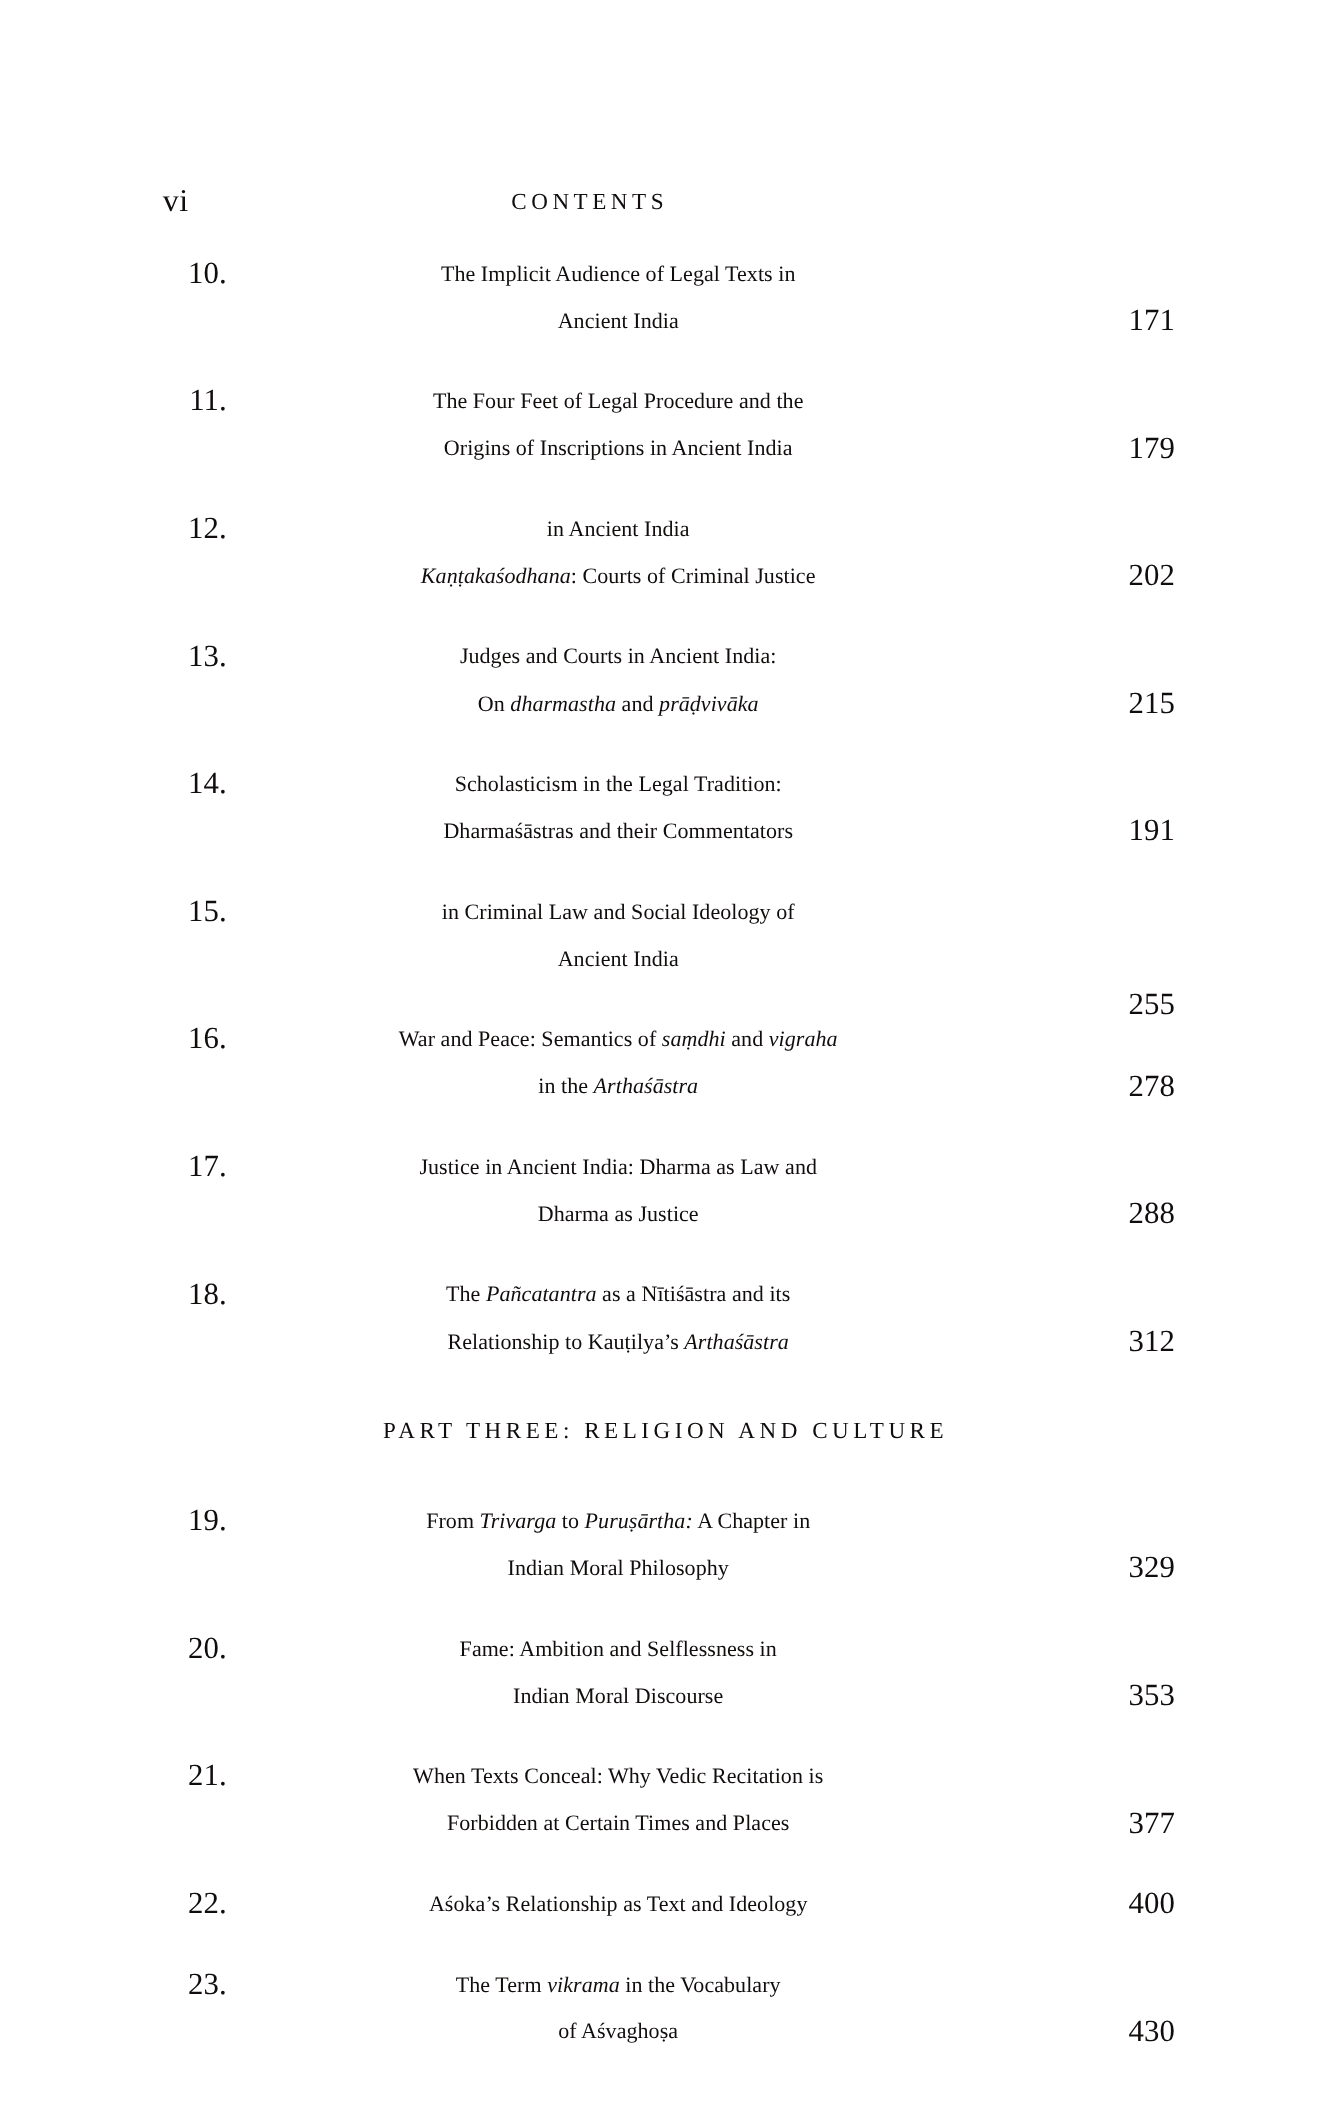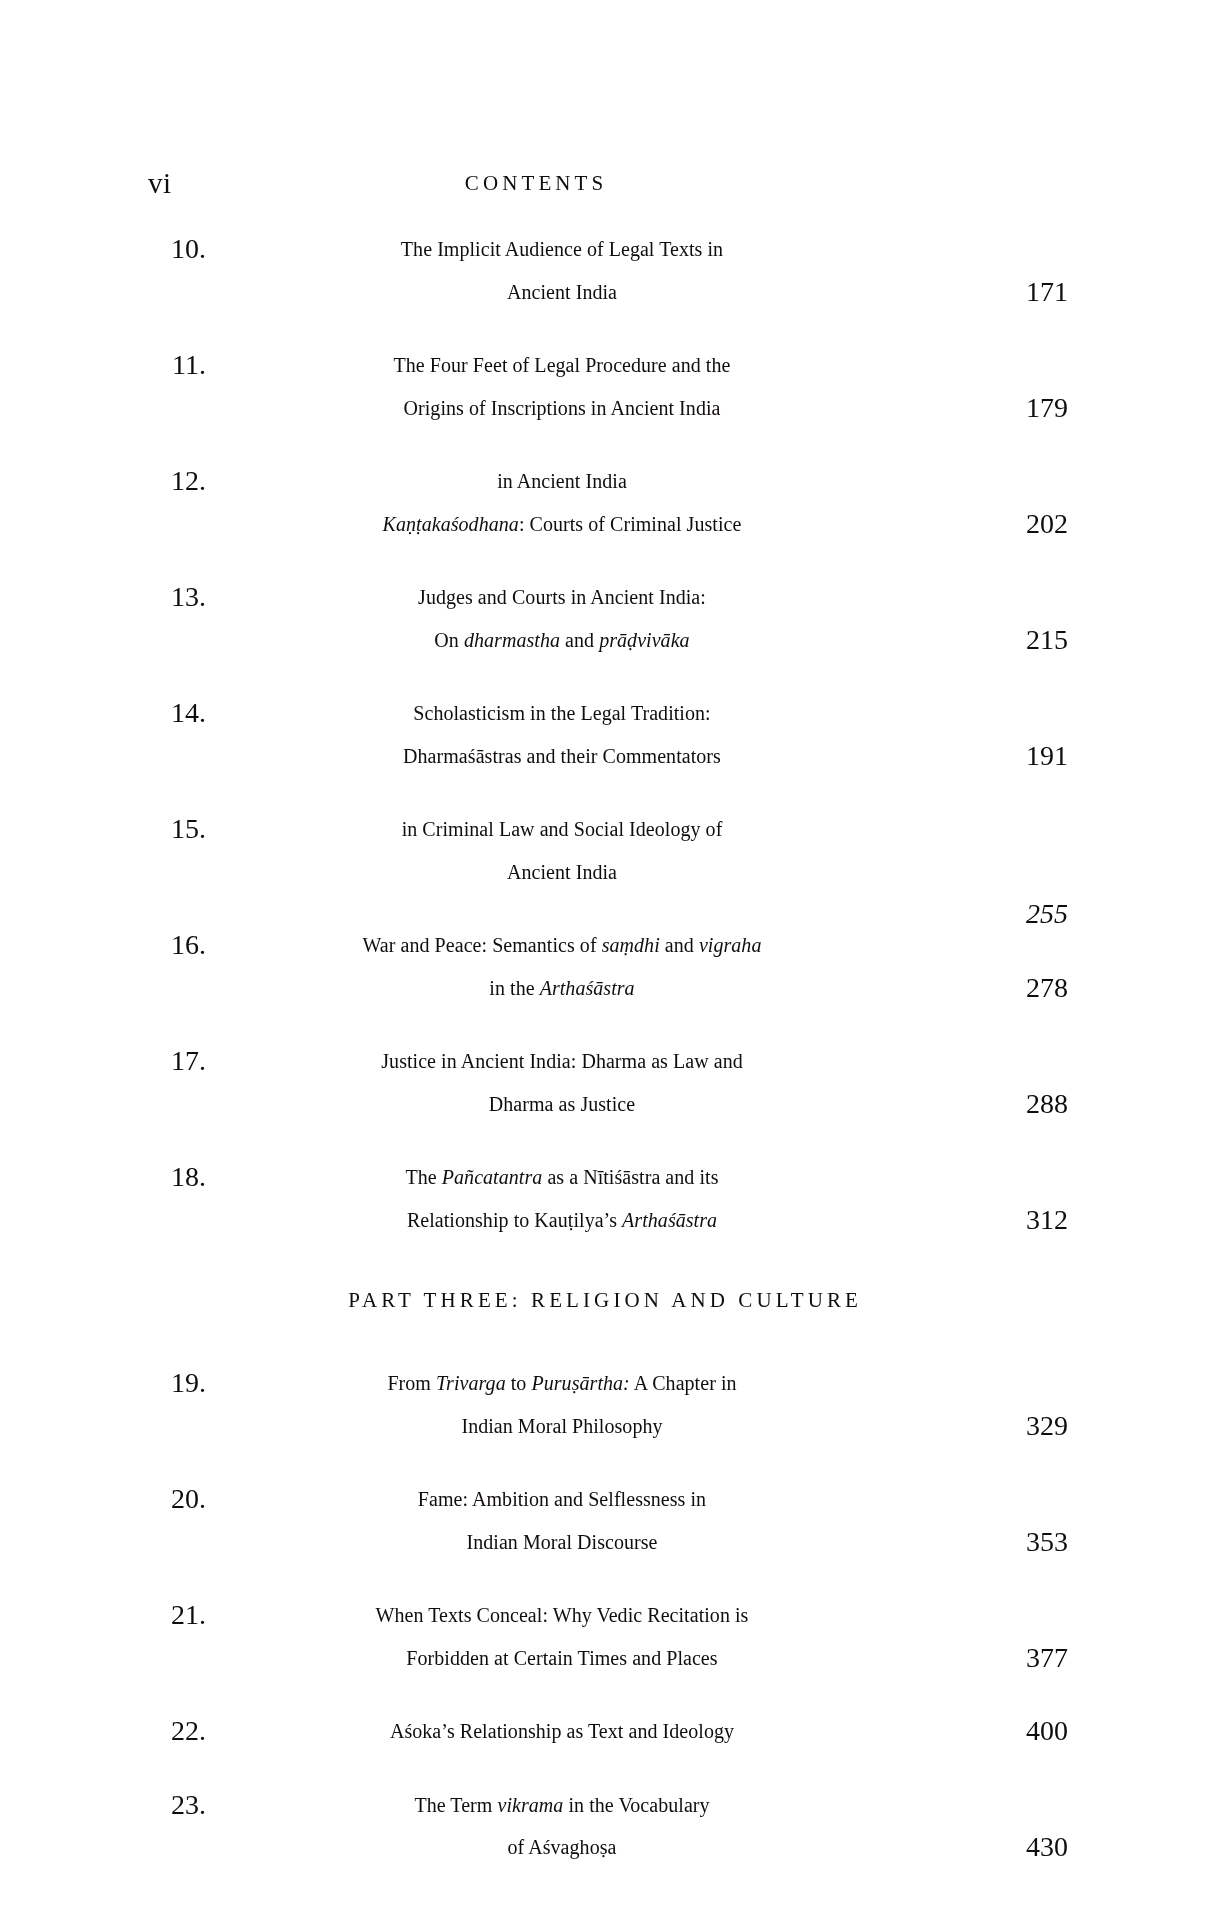--- a/index.html
+++ b/index.html
@@ -90,21 +90,21 @@
     right: 0;
     width: 110px;
     text-align: right;
     font-size: 28px;
     line-height: 42.5px;
   }
 
   
   .pn-1 { top: 0; }
   .pn-2 { top: 42.5px; }
-  .pn-3 { top: 85px; font-style: italic; }
+  .pn-3 { top: 85px; }
 
   
   .part-heading {
     position: relative;
     text-align: center;
     font-size: 21px;
     line-height: 30px;
     letter-spacing: 4.1px;
     text-indent: 4.1px;
     margin-top: 44px;

